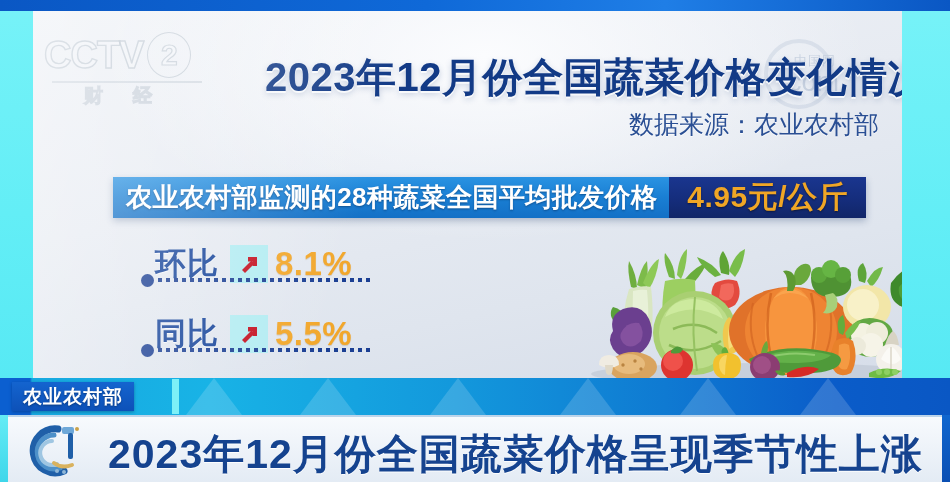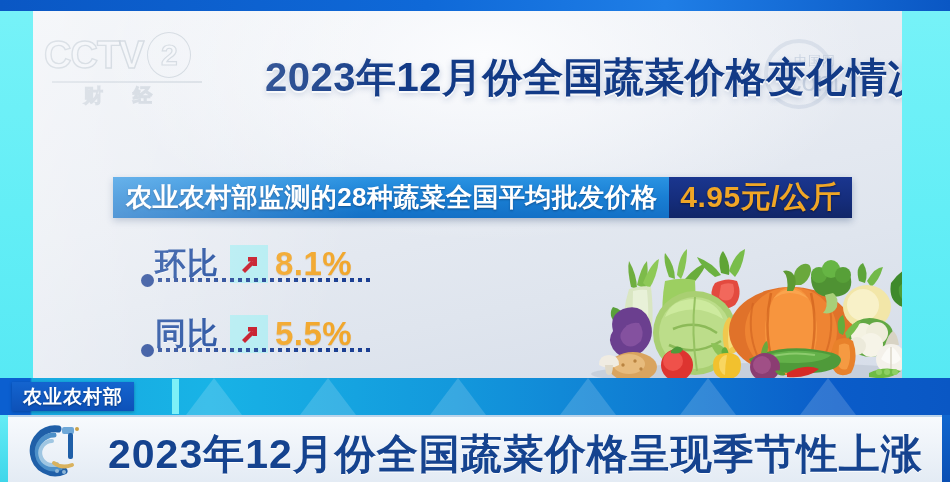--- a/index.html
+++ b/index.html
@@ -109,21 +109,21 @@
     box-shadow:0 3px 7px rgba(30,60,110,.3);
   }
   .banner-text{
     display:flex;align-items:center;padding:0 12px 0 13px;
     background:linear-gradient(180deg,#2a93e2 0%,#1a7fd4 48%,#1370c6 100%);
     color:#fff;font-size:26px;font-weight:700;letter-spacing:.4px;
     white-space:nowrap;
     text-shadow:0 1px 2px rgba(0,30,70,.45);
   }
   .banner-value{
-    display:flex;align-items:center;padding:0 11px;
+    display:flex;align-items:center;padding:0 18px;
     background:linear-gradient(180deg,#1a368f 0%,#152d7c 55%,#112668 100%);
     color:#f0a626;font-size:30px;font-weight:700;letter-spacing:.5px;
     white-space:nowrap;
     text-shadow:0 1px 2px rgba(0,0,0,.45);
   }
 
   
   .stat{position:absolute;display:flex;align-items:center;height:42px;}
   .stat-1{left:122px;top:232px;}
   .stat-2{left:122px;top:302px;}
@@ -233,20 +233,21 @@
       </div>
     </div>
 
     <div class="watermark">
       <div class="wm-ring"></div>
       <div class="wm-cn">中国网</div>
       <div class="wm-com">com</div>
     </div>
 
     <div class="title">2023年12月份全国蔬菜价格变化情况</div>
+    <div class="subtitle">数据来源：农业农村部</div>
 
     <div class="banner">
       <div class="banner-text">农业农村部监测的28种蔬菜全国平均批发价格</div>
       <div class="banner-value">4.95元/公斤</div>
     </div>
 
     <div class="stat stat-1">
       <span class="stat-label">环比</span>
       <span class="stat-arrow">
         <svg width="26" height="26" viewBox="0 0 26 26" aria-hidden="true">

